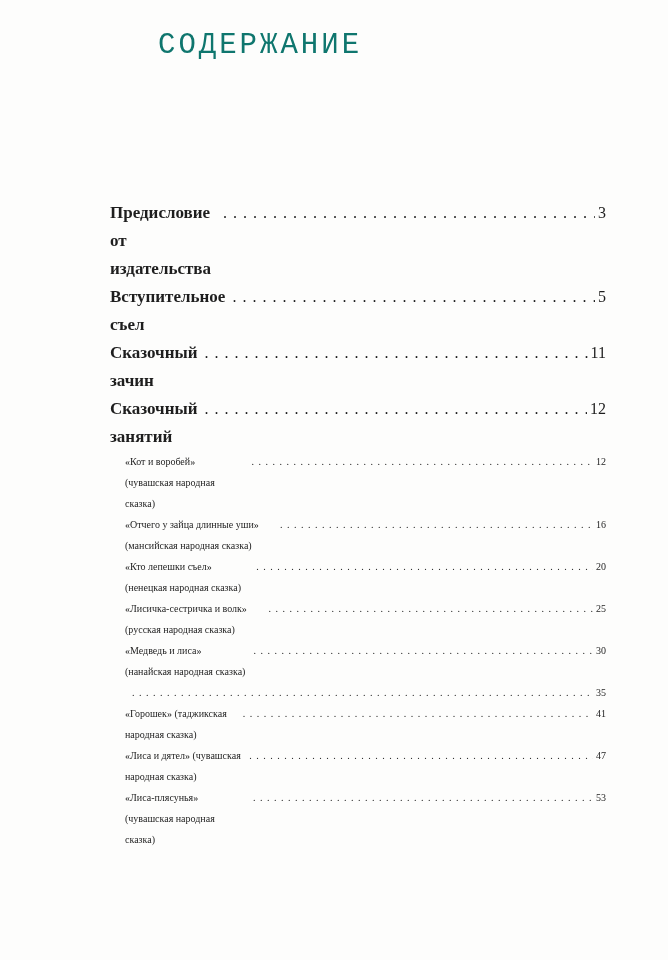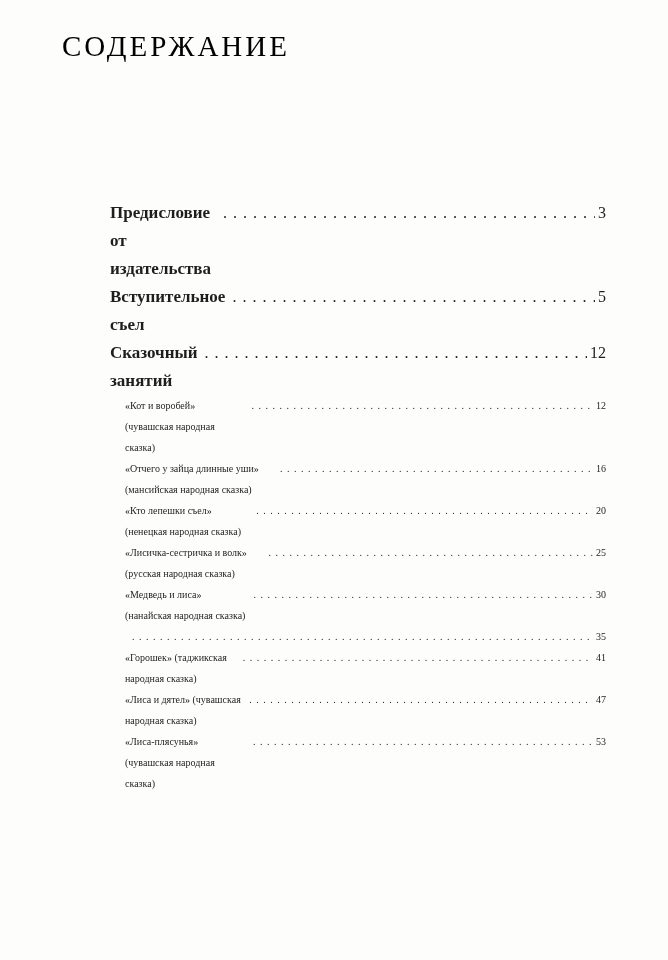--- a/index.html
+++ b/index.html
@@ -8,26 +8,27 @@
     width: 668px; height: 960px;
     margin: 0 auto;
     background: #fdfdfc;
     font-family: "Liberation Serif", serif;
     color: #1e1e1e;
     overflow: hidden;
     box-sizing: border-box;
     padding: 30px 62px 0 62px;
   }
   .title {
-    font-family: Liberation Serif, serif;
+    font-family: Liberation Mono, monospace;
     font-size: 29px;
     line-height: 32px;
     letter-spacing: 3px;
     font-weight: 400;
-    color: #000000;
+    color: #0f766e;
+    margin-left: 96px;
   }
   .toc { margin-top: 137px; }
   .row { display: flex; align-items: flex-start; margin-left: 48px; }
   .sect { font-weight: 700; font-size: 17px; line-height: 28px; }
   .sect .dots, .sect .pg { font-weight: 400; font-size: 16px; }
   .subrow { font-size: 10px; line-height: 21px; padding-left: 15px; }
   .dots {
     flex: 1 1 auto;
     overflow: hidden;
     white-space: nowrap;
@@ -67,20 +68,25 @@
 
     <div class="row sect">
       <span>Предисловие от издательства</span>
       <span class="dots"></span>
       <span class="pg">3</span>
     </div>
     <div class="row sect">
       <span>Вступительное съел</span>
       <span class="dots"></span>
       <span class="pg">5</span>
+    </div>
+    <div class="row sect">
+      <span>Сказочный зачин</span>
+      <span class="dots"></span>
+      <span class="pg">11</span>
     </div>
     <div class="row sect">
       <span>Сказочный занятий</span>
       <span class="dots"></span>
       <span class="pg">12</span>
     </div>
 
     <div class="row subrow">
       <span>«Кот и воробей» (чувашская народная сказка)</span>
       <span class="dots"></span>

